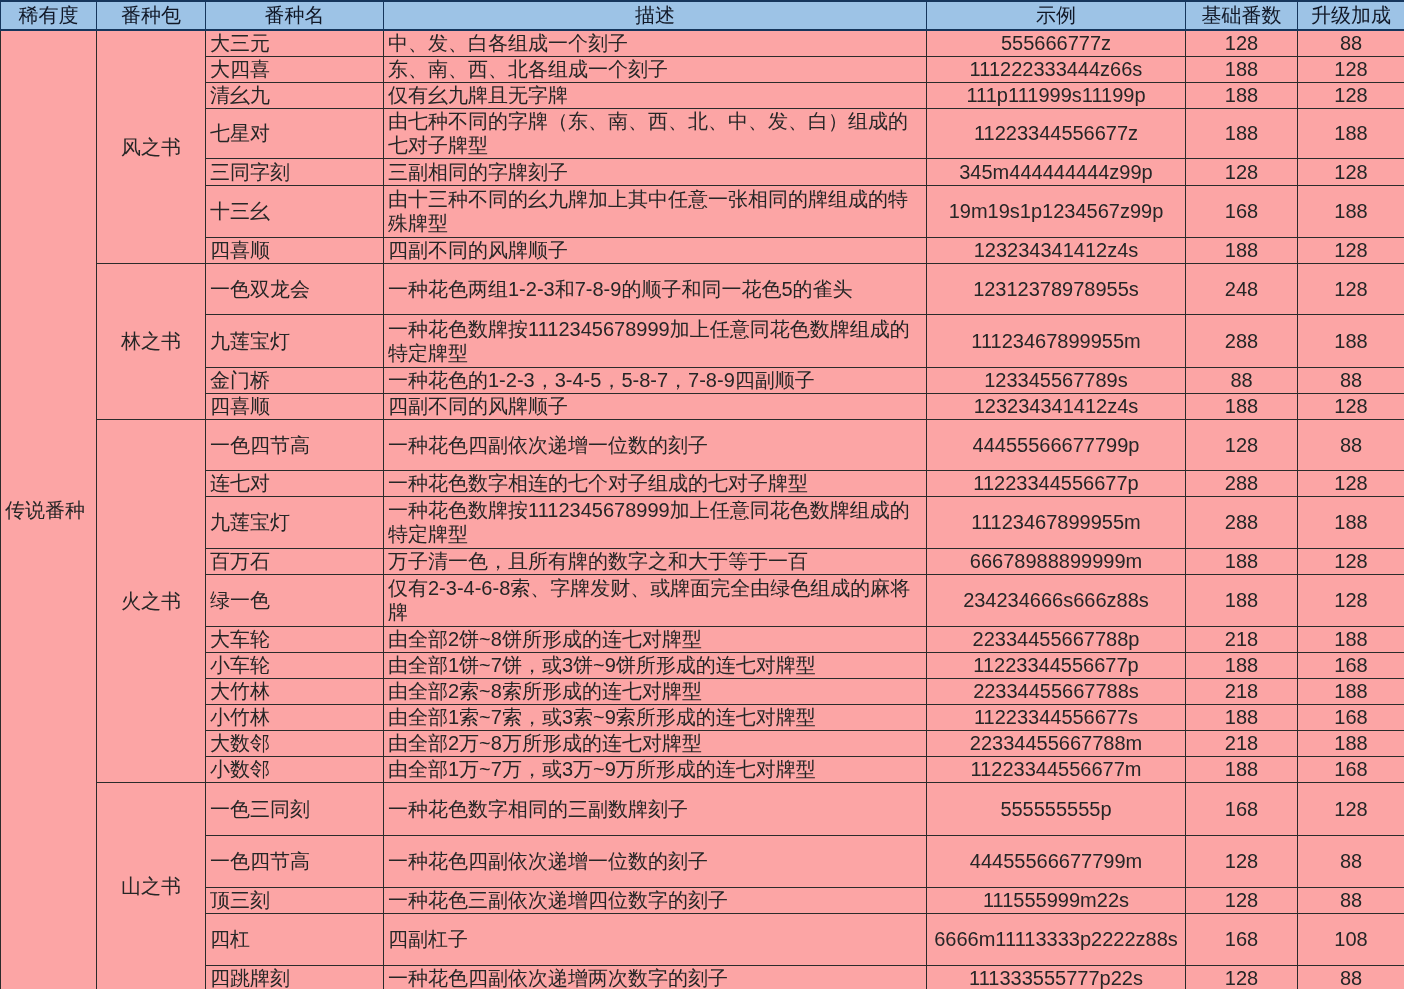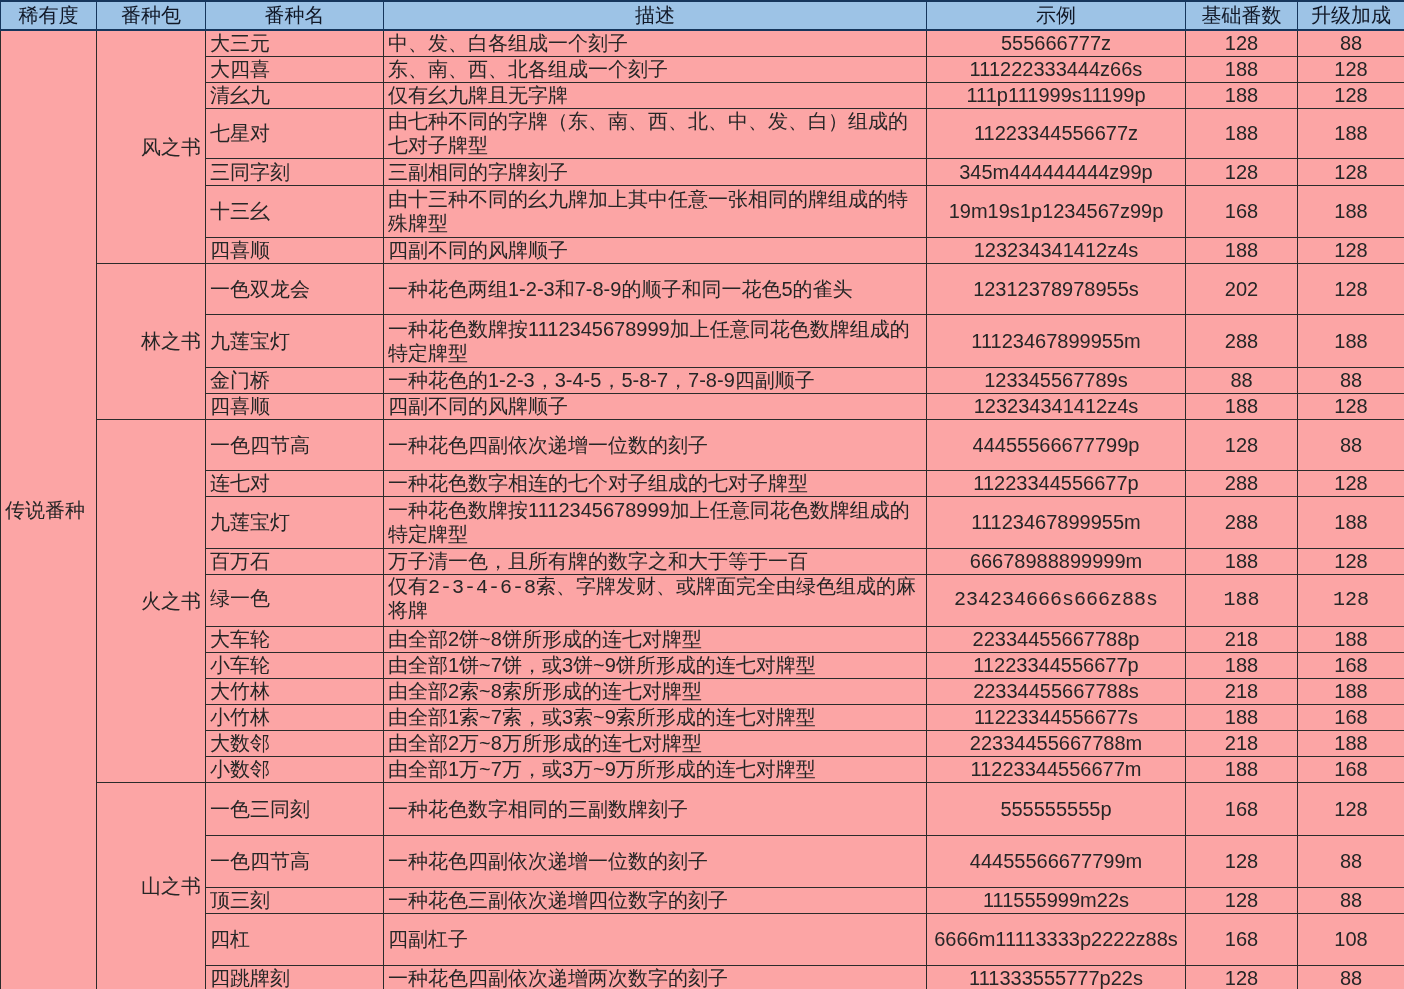--- a/index.html
+++ b/index.html
@@ -48,21 +48,21 @@
     box-sizing: border-box;
   }
   td.rarity {
     padding-left: 5px;
     text-align: left;
     vertical-align: middle;
     white-space: nowrap;
   }
   td.pack {
     padding-left: 13px;
-    text-align: right;
+    text-align: center;
     vertical-align: middle;
     white-space: nowrap;
   }
   td.name {
     padding-left: 6px;
     white-space: nowrap;
   }
   td.desc {
     padding-left: 5px;
     padding-right: 2px;
@@ -148,21 +148,21 @@
           <td class="desc">四副不同的风牌顺子</td>
           <td class="ex">123234341412z4s</td>
           <td class="base">188</td>
           <td class="up">128</td>
         </tr>
         <tr style="height: 51px;">
           <td class="pack" rowspan="4">林之书</td>
           <td class="name">一色双龙会</td>
           <td class="desc">一种花色两组1-2-3和7-8-9的顺子和同一花色5的雀头</td>
           <td class="ex">12312378978955s</td>
-          <td class="base">202</td>
+          <td class="base">248</td>
           <td class="up">128</td>
         </tr>
         <tr style="height: 53px;">
           <td class="name">九莲宝灯</td>
           <td class="desc">一种花色数牌按1112345678999加上任意同花色数牌组成的特定牌型</td>
           <td class="ex">11123467899955m</td>
           <td class="base">288</td>
           <td class="up">188</td>
         </tr>
         <tr style="height: 26px;">
@@ -201,21 +201,21 @@
           <td class="base">288</td>
           <td class="up">188</td>
         </tr>
         <tr style="height: 26px;">
           <td class="name">百万石</td>
           <td class="desc">万子清一色，且所有牌的数字之和大于等于一百</td>
           <td class="ex">66678988899999m</td>
           <td class="base">188</td>
           <td class="up">128</td>
         </tr>
-        <tr style="height: 52px; font-family: Liberation Mono, monospace;">
+        <tr style="height: 52px;">
           <td class="name">绿一色</td>
           <td class="desc">仅有2-3-4-6-8索、字牌发财、或牌面完全由绿色组成的麻将牌</td>
           <td class="ex">234234666s666z88s</td>
           <td class="base">188</td>
           <td class="up">128</td>
         </tr>
         <tr style="height: 26px;">
           <td class="name">大车轮</td>
           <td class="desc">由全部2饼~8饼所形成的连七对牌型</td>
           <td class="ex">22334455667788p</td>

